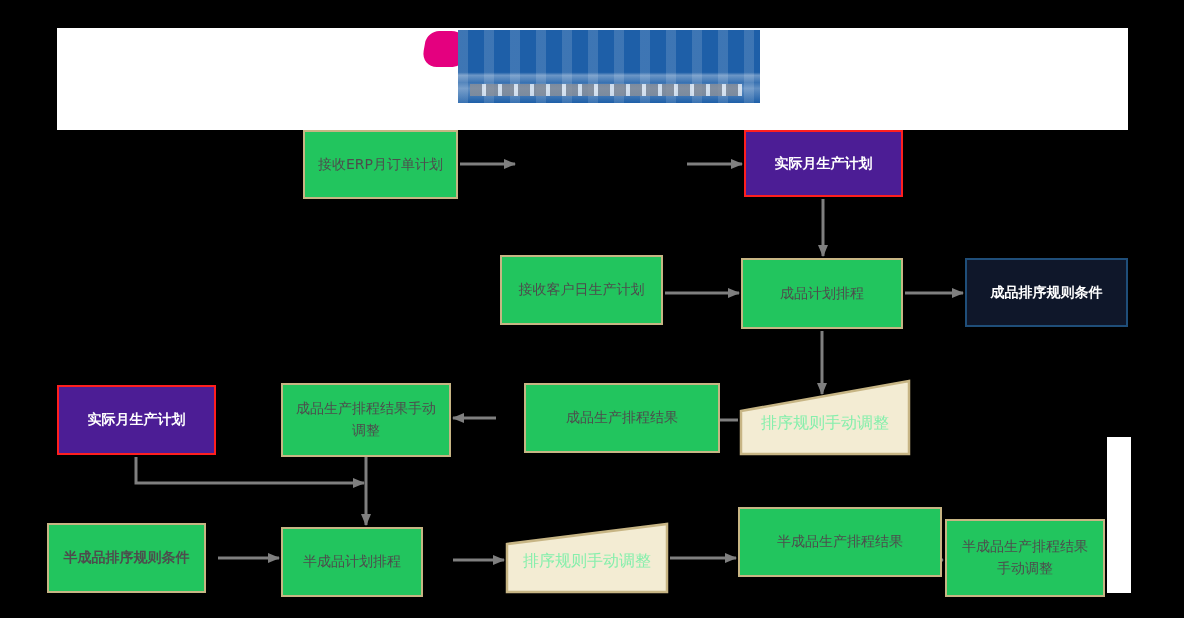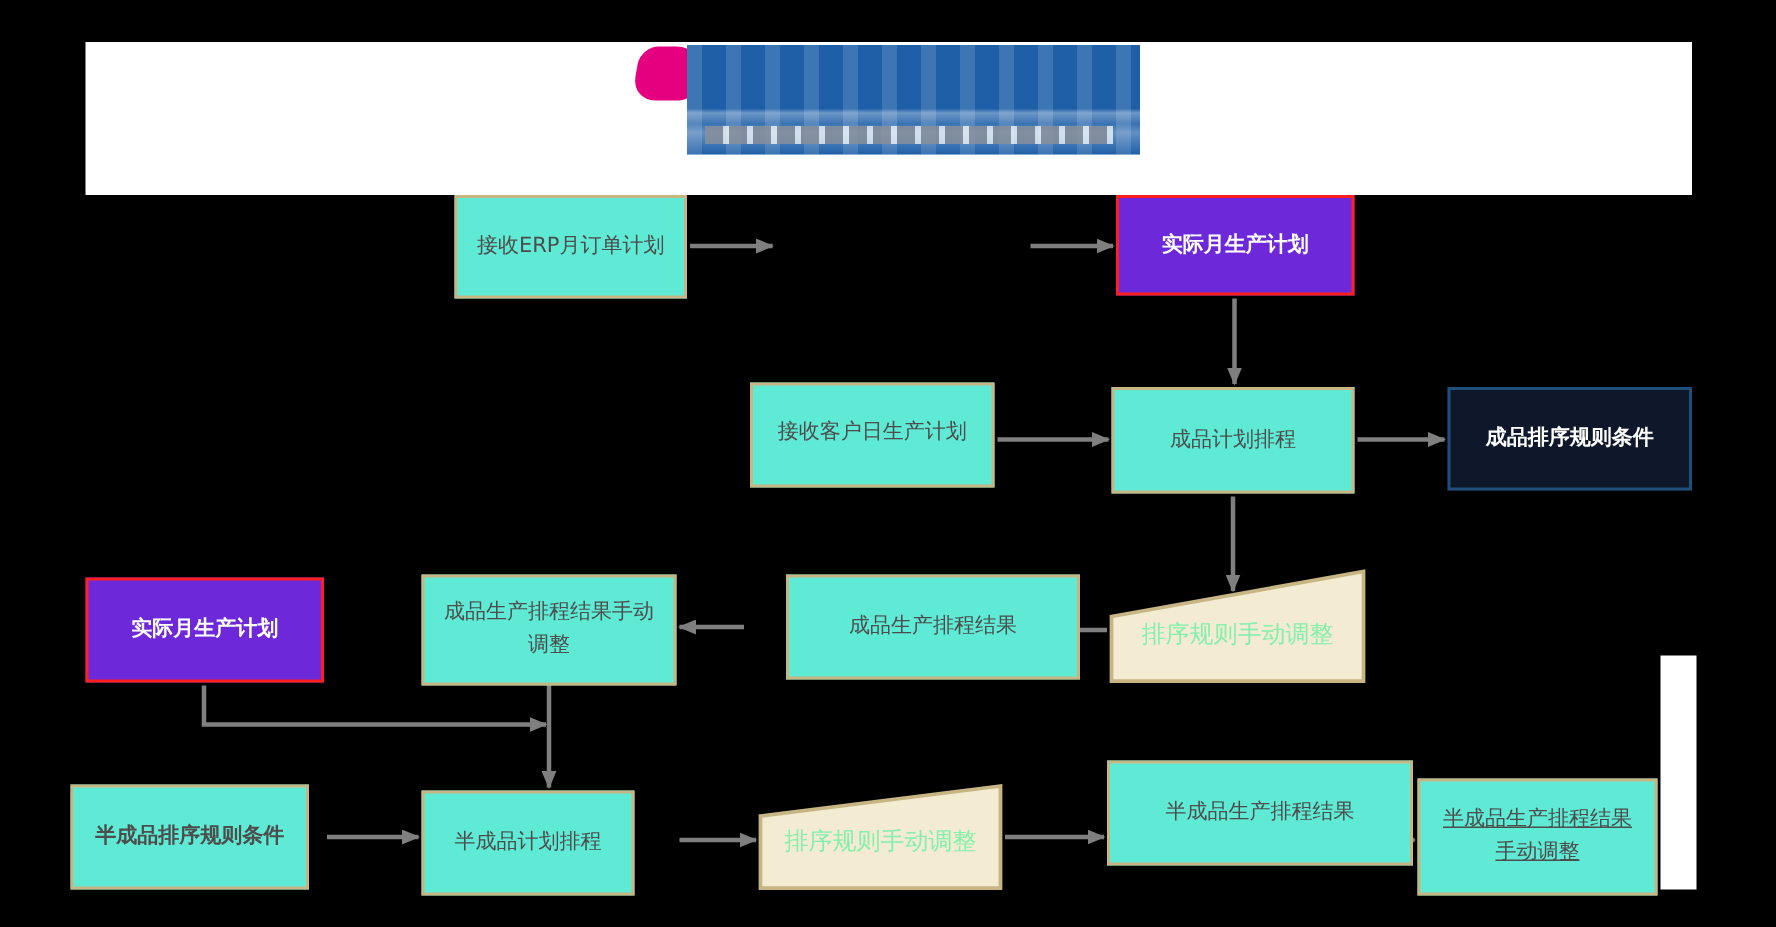--- a/index.html
+++ b/index.html
@@ -22,24 +22,24 @@
   .logo-subtext-block{
     position:absolute;left:470px;top:84px;width:272px;height:12px;
     background:repeating-linear-gradient(90deg,#8A8F98 0 12px,rgba(255,255,255,0.9) 12px 16px);
     opacity:.8;
   }
   .white-artifact{position:absolute;left:1107px;top:437px;width:24px;height:156px;background:#ffffff;}
 
   
   .node{
     position:absolute;box-sizing:border-box;display:flex;align-items:center;justify-content:center;
-    text-align:center;background:#5eead4;border:2px solid #C7B584;color:#4D4D4D;
+    text-align:center;background:#22c55e;border:2px solid #C7B584;color:#4D4D4D;
     font-size:14px;line-height:1.55;padding:2px 10px;
   }
-  .node.red{background:#6d28d9;border-color:#FF1F1F;color:#FFFFFF;font-weight:700;}
+  .node.red{background:#4c1d95;border-color:#FF1F1F;color:#FFFFFF;font-weight:700;}
   .node.blue{background:#0f172a;border-color:#1F4E79;color:#FFFFFF;font-weight:700;}
   .trap-label{
     position:absolute;display:flex;align-items:center;justify-content:center;text-align:center;
     color:#86efac;font-size:16px;line-height:1.55;
   }
   .arrow-layer{position:absolute;left:0;top:0;width:1184px;height:618px;pointer-events:none;}
 </style>
 </head>
 <body>
 
@@ -74,30 +74,30 @@
       <line x1="218" y1="558" x2="279" y2="558" marker-end="url(#ah)"></line>
       <line x1="453" y1="560" x2="504" y2="560" marker-end="url(#ah)"></line>
       <line x1="670" y1="558" x2="736" y2="558" marker-end="url(#ah)"></line>
       <line x1="910" y1="560" x2="943" y2="560" marker-end="url(#ah)"></line>
     </g>
   </svg>
 
   <div class="node" style="left:303px;top:130px;width:155px;height:69px;">接收ERP月订单计划</div>
   <div class="node red" style="left:744px;top:130px;width:159px;height:67px;">实际月生产计划</div>
 
-  <div class="node" style="left:500px;top:255px;width:163px;height:70px;font-family:Liberation Mono, monospace;">接收客户日生产计划</div>
+  <div class="node" style="left:500px;top:255px;width:163px;height:70px;">接收客户日生产计划</div>
   <div class="node" style="left:741px;top:258px;width:162px;height:71px;">成品计划排程</div>
   <div class="node blue" style="left:965px;top:258px;width:163px;height:69px;">成品排序规则条件</div>
 
   <div class="node red" style="left:57px;top:385px;width:159px;height:70px;">实际月生产计划</div>
   <div class="node" style="left:281px;top:383px;width:170px;height:74px;">成品生产排程结果手动调整</div>
   <div class="node" style="left:498px;top:383px;width:196px;height:70px;margin-left:26px;">成品生产排程结果</div>
   <div class="trap-label" style="left:740px;top:398px;width:170px;height:50px;">排序规则手动调整</div>
 
   <div class="node" style="left:47px;top:523px;width:159px;height:70px;font-weight:bold;">半成品排序规则条件</div>
   <div class="node" style="left:281px;top:527px;width:142px;height:70px;">半成品计划排程</div>
   <div class="trap-label" style="left:506px;top:536px;width:162px;height:50px;">排序规则手动调整</div>
   <div class="node" style="left:738px;top:507px;width:204px;height:70px;font-family:Liberation Serif, serif;">半成品生产排程结果</div>
-  <div class="node" style="left:945px;top:519px;width:160px;height:78px;text-decoration:underline;">半成品生产排程结果手动调整</div>
+  <div class="node" style="left:945px;top:519px;width:160px;height:78px;">半成品生产排程结果手动调整</div>
 
   <div class="white-artifact"></div>
 
 </div>
 
 </body></html>

